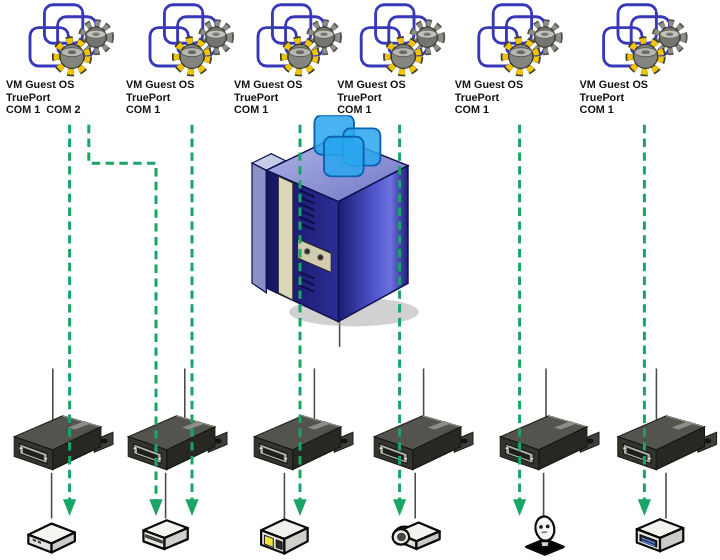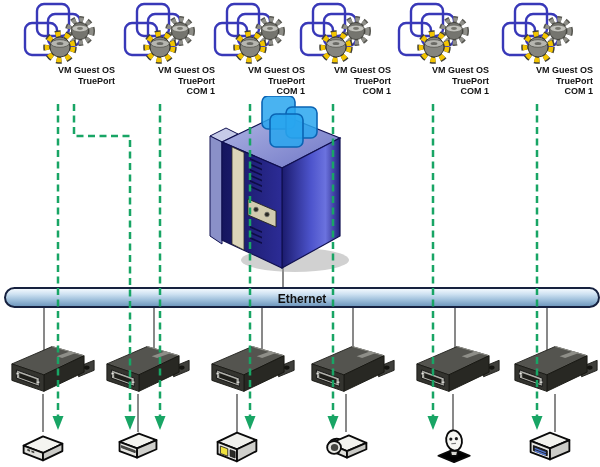--- a/index.html
+++ b/index.html
@@ -1,21 +1,21 @@
 <!DOCTYPE html>
 <html><head>
 <meta charset="utf-8">
 <style>
   html,body{margin:0;padding:0;background:#ffffff;}
   .canvas{
     position:relative;width:600px;height:467px;background:#fff;
     font-family:"Liberation Sans",sans-serif;overflow:hidden;
   }
   .overlay{position:absolute;left:0;top:0;width:600px;height:467px;pointer-events:none;}
-  .vm-group{position:absolute;top:2px;width:110px;text-align:right;}
+  .vm-group{position:absolute;top:2px;width:110px;text-align:left;}
   .vm-icon{display:block;margin:0 auto;width:92px;height:62px;}
   .vm-label{font-size:9px;font-weight:bold;line-height:10.5px;color:#111;white-space:nowrap;margin-top:1px;}
   .server-wrap{position:absolute;left:200px;top:96px;width:150px;height:178px;}
   .server-label{position:absolute;left:345px;top:148px;font-size:11.5px;font-weight:bold;color:#111;white-space:nowrap;}
   .ethernet-bar{
     position:absolute;left:4px;top:287px;width:592px;height:17px;
     border:2px solid #16213f;border-radius:11px;
     background:linear-gradient(#f2f8fd 0%,#cfe2f2 30%,#9dbeda 65%,#7099bf 100%);
     text-align:center;
   }
@@ -186,20 +186,21 @@
     </g>
   </svg>
 
   <div class="vm-group" style="left:5px">
     <svg class="vm-icon">
         <use href="#vm-icon"></use>
       </svg>
     <div class="vm-label">
       <div>VM Guest OS</div>
         <div>TruePort</div>
+        <div>COM 1&nbsp;&nbsp;COM 2</div>
     </div>
   </div>
   <div class="vm-group" style="left:105px">
     <svg class="vm-icon">
         <use href="#vm-icon"></use>
       </svg>
     <div class="vm-label">
       <div>VM Guest OS</div>
         <div>TruePort</div>
         <div>COM 1</div>
@@ -245,23 +246,20 @@
         <div>COM 1</div>
     </div>
   </div>
 
   <div class="server-wrap">
     <svg width="150" height="178">
         <use href="#server-icon"></use>
       </svg>
   </div>
 
-  <div class="ethernet-bar">
-    <span>Ethernet</span>
-  </div>
 
   <svg class="ds" style="left:9px">
       <use href="#ds-icon"></use>
     </svg>
   <svg class="ds" style="left:104px">
       <use href="#ds-icon"></use>
     </svg>
   <svg class="ds" style="left:209px">
       <use href="#ds-icon"></use>
     </svg>

